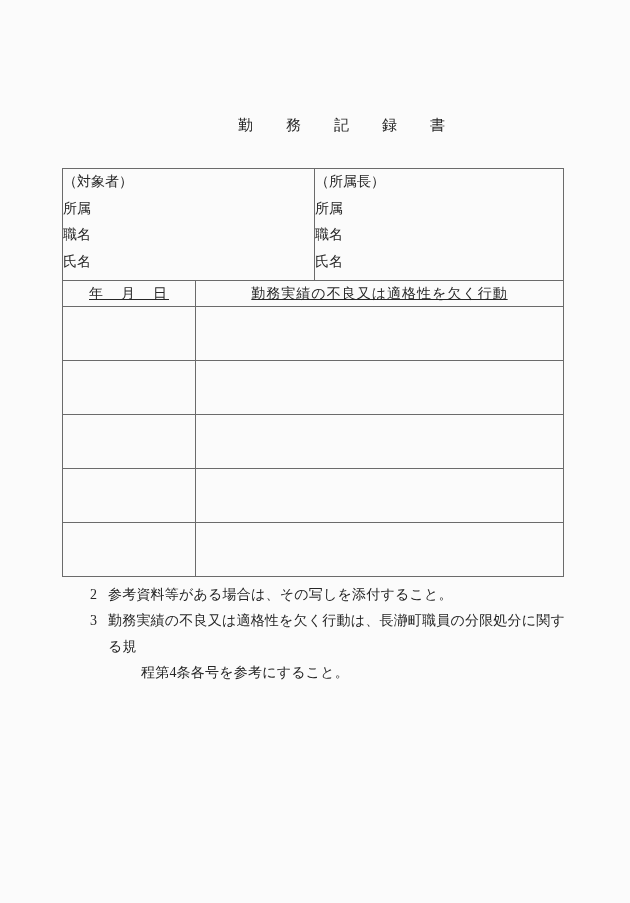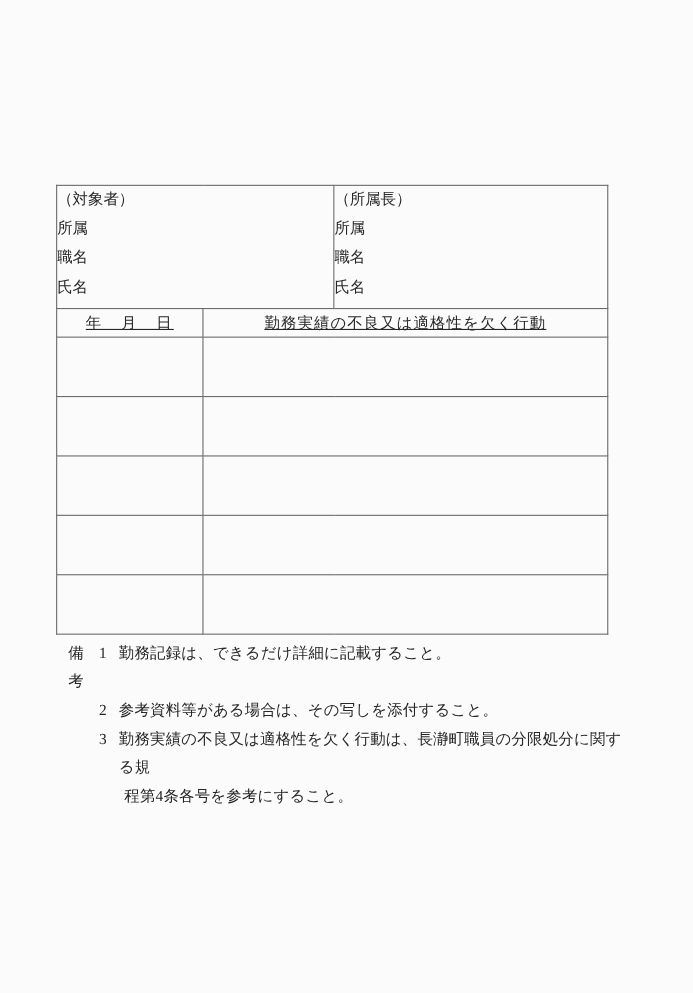--- a/index.html
+++ b/index.html
@@ -30,21 +30,21 @@
   .doc-title {
     position: absolute;
     left: 238px;
     top: 116px;
     font-size: 15px;
     letter-spacing: 9px;
     white-space: nowrap;
   }
   table.main-table {
     position: absolute;
-    left: 51px;
+    left: 62px;
     top: 168px;
     width: 501px;
     border-collapse: collapse;
     table-layout: fixed;
   }
   table.main-table td {
     border: 1px solid #6b6b6b;
     padding: 0;
     font-size: 14px;
     vertical-align: top;
@@ -89,28 +89,30 @@
   .note-num {
     flex: none;
     width: 18px;
   }
   .note-text {
     flex: 1;
     letter-spacing: 0.2px;
   }
   .note-cont .note-text {
     text-indent: 5px;
+    margin-left: 28px;
   }
 </style>
 </head>
 <body>
 
 <div class="page">
 
 
+  <div class="doc-title">勤　務　記　録　書</div>
 
   <table class="main-table">
     <colgroup>
       <col style="width:133px">
       <col style="width:119px">
       <col style="width:249px">
     </colgroup>
     <tbody>
       <tr>
         <td class="party-cell" colspan="2">
@@ -152,25 +154,20 @@
       </tr>
       <tr class="record-row">
         <td></td>
         <td colspan="2"></td>
       </tr>
     </tbody>
   </table>
 
   <div class="notes">
     <div class="note-line">
-      <span class="note-label">備考</span>
-      <span class="note-num">1</span>
-      <span class="note-text">勤務記録は、できるだけ詳細に記載すること。</span>
-    </div>
-    <div class="note-line">
       <span class="note-label"></span>
       <span class="note-num">2</span>
       <span class="note-text">参考資料等がある場合は、その写しを添付すること。</span>
     </div>
     <div class="note-line">
       <span class="note-label"></span>
       <span class="note-num">3</span>
       <span class="note-text">勤務実績の不良又は適格性を欠く行動は、長瀞町職員の分限処分に関する規</span>
     </div>
     <div class="note-line note-cont">

